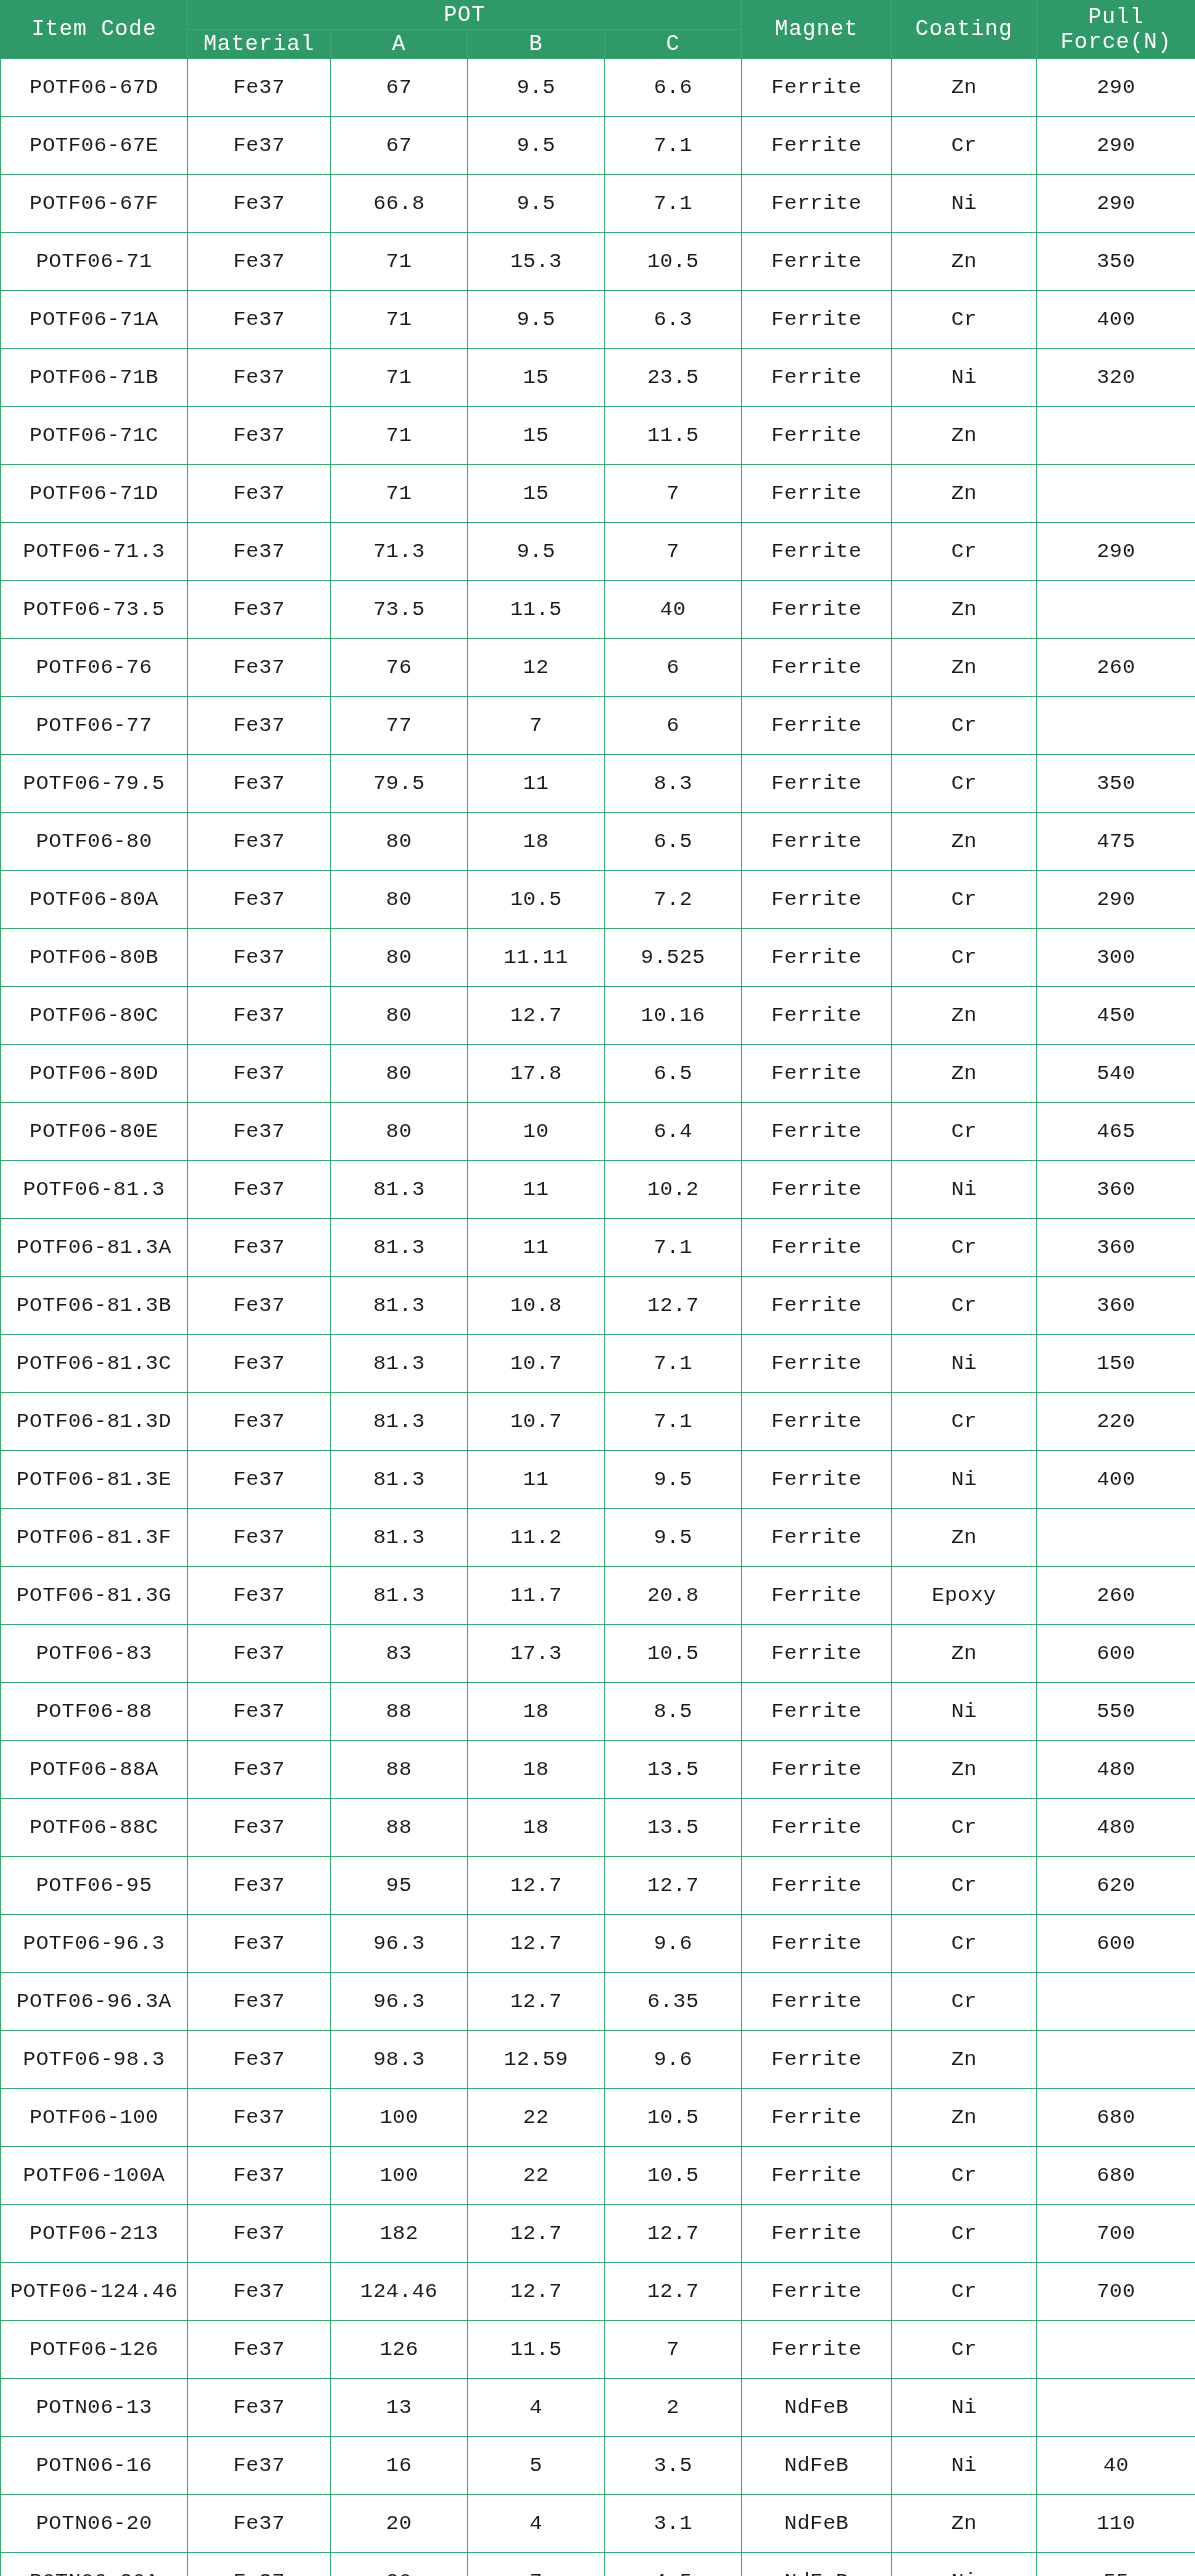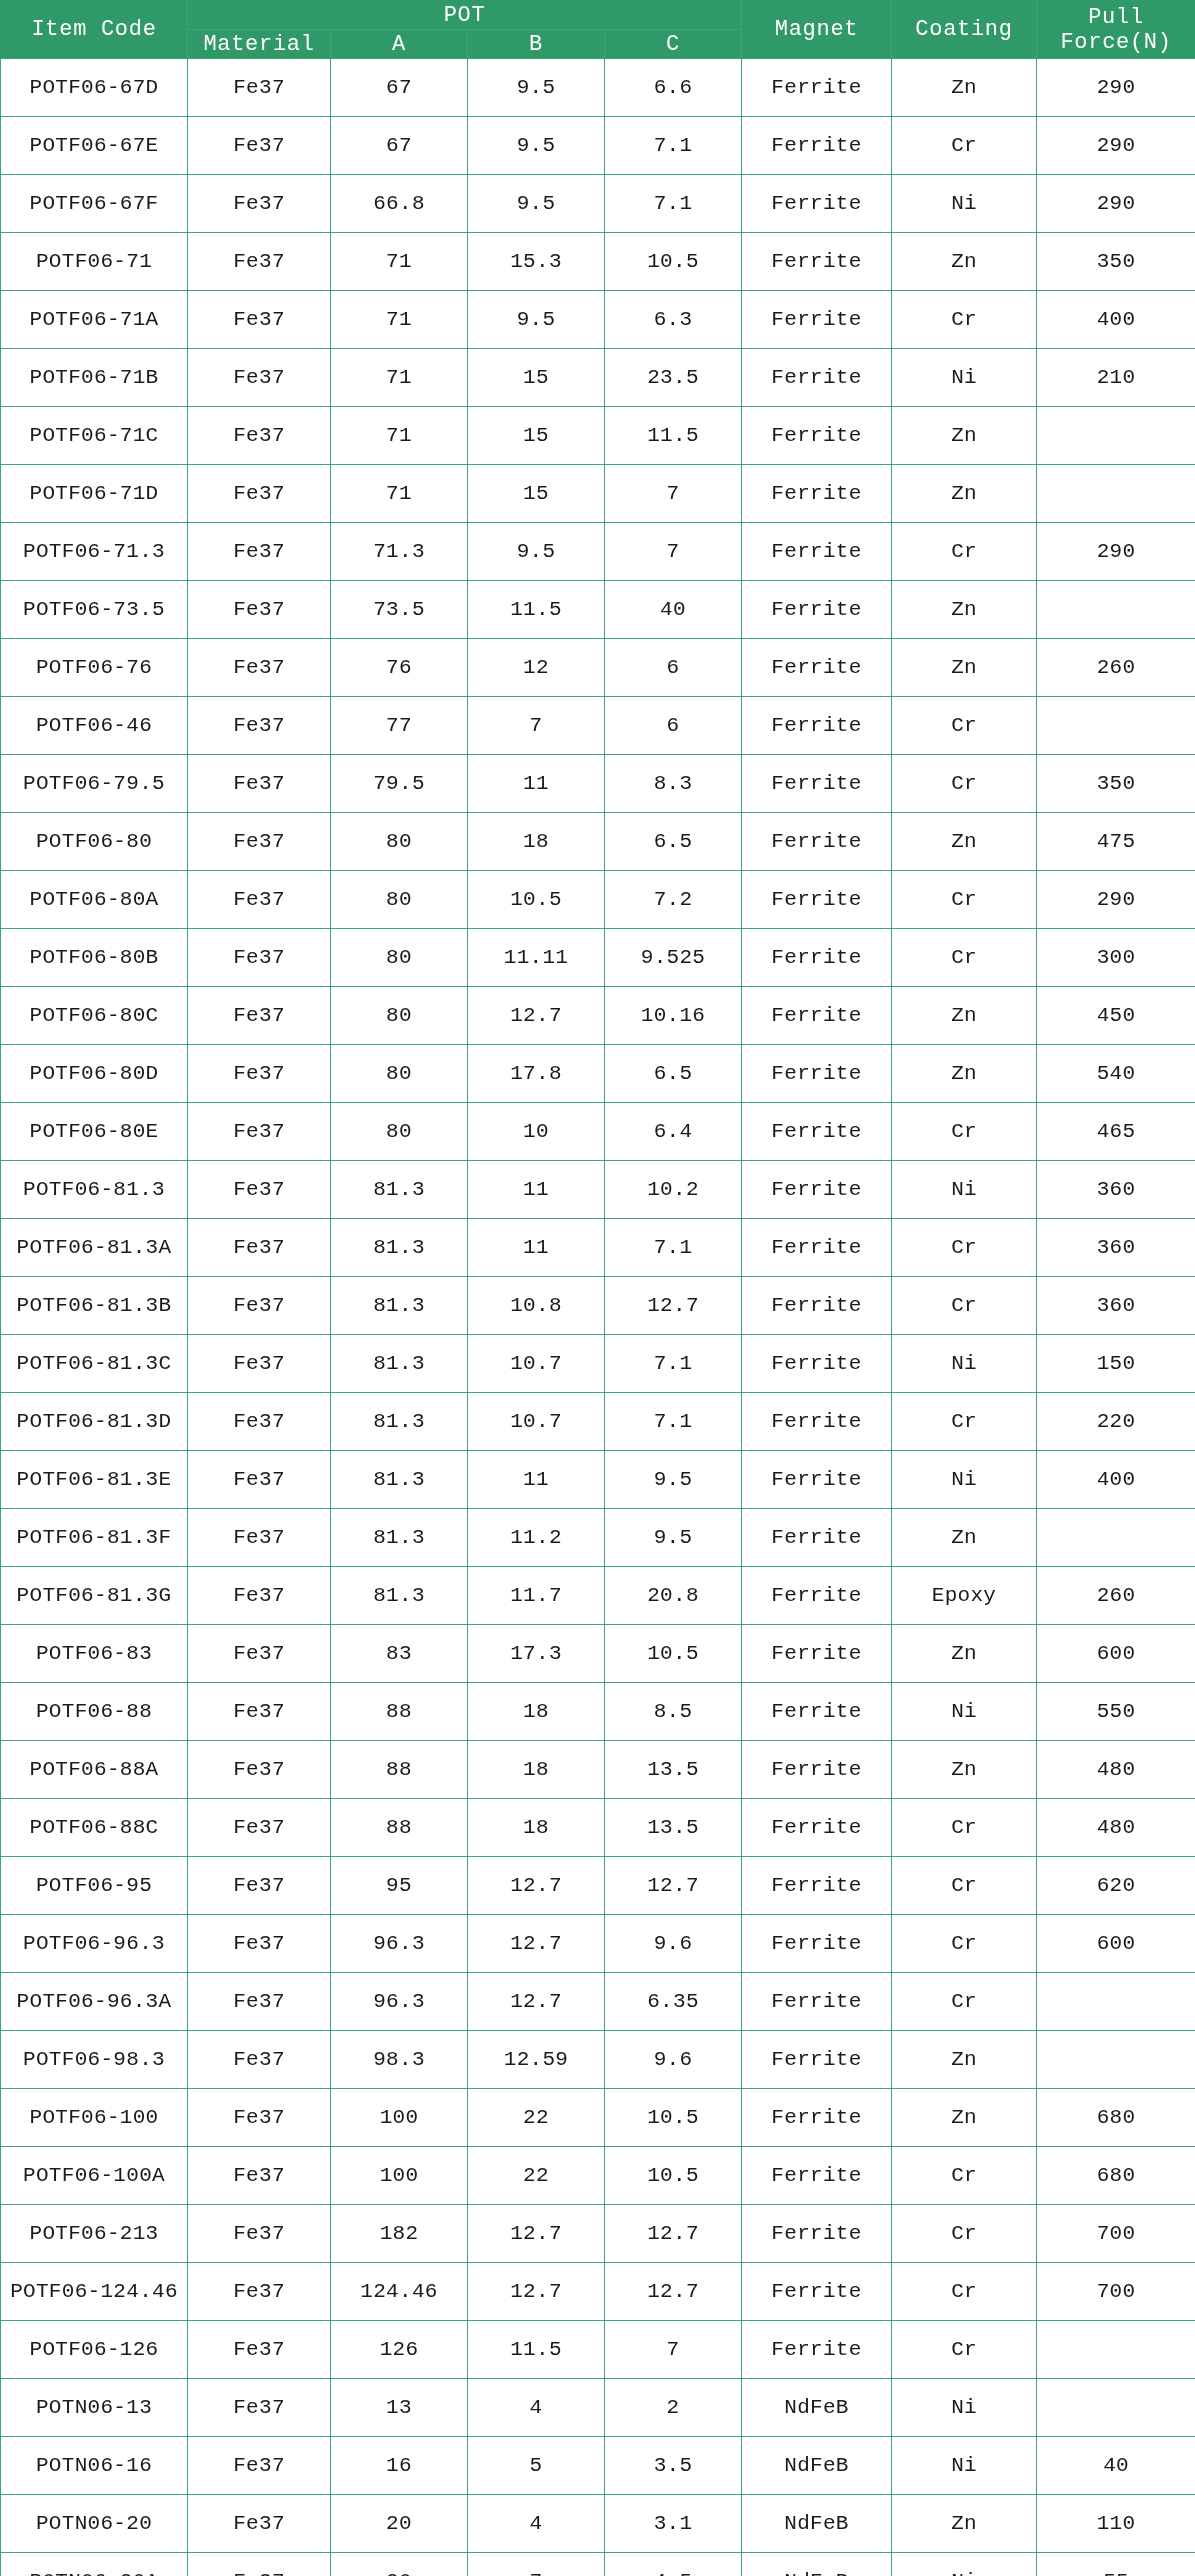--- a/index.html
+++ b/index.html
@@ -152,21 +152,21 @@
           <td>400</td>
         </tr>
         <tr>
           <td>POTF06-71B</td>
           <td>Fe37</td>
           <td>71</td>
           <td>15</td>
           <td>23.5</td>
           <td>Ferrite</td>
           <td>Ni</td>
-          <td>210</td>
+          <td>320</td>
         </tr>
         <tr>
           <td>POTF06-71C</td>
           <td>Fe37</td>
           <td>71</td>
           <td>15</td>
           <td>11.5</td>
           <td>Ferrite</td>
           <td>Zn</td>
           <td></td>
@@ -205,21 +205,21 @@
           <td>POTF06-76</td>
           <td>Fe37</td>
           <td>76</td>
           <td>12</td>
           <td>6</td>
           <td>Ferrite</td>
           <td>Zn</td>
           <td>260</td>
         </tr>
         <tr>
-          <td>POTF06-46</td>
+          <td>POTF06-77</td>
           <td>Fe37</td>
           <td>77</td>
           <td>7</td>
           <td>6</td>
           <td>Ferrite</td>
           <td>Cr</td>
           <td></td>
         </tr>
         <tr>
           <td>POTF06-79.5</td>

